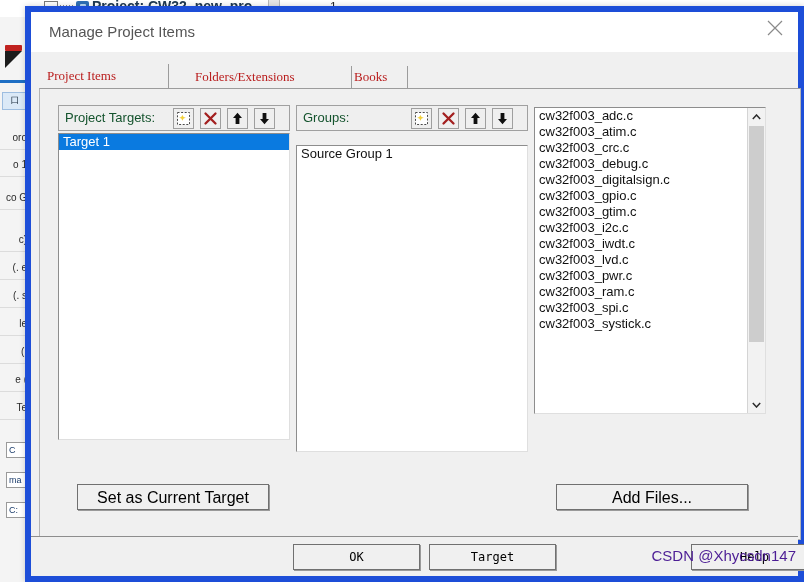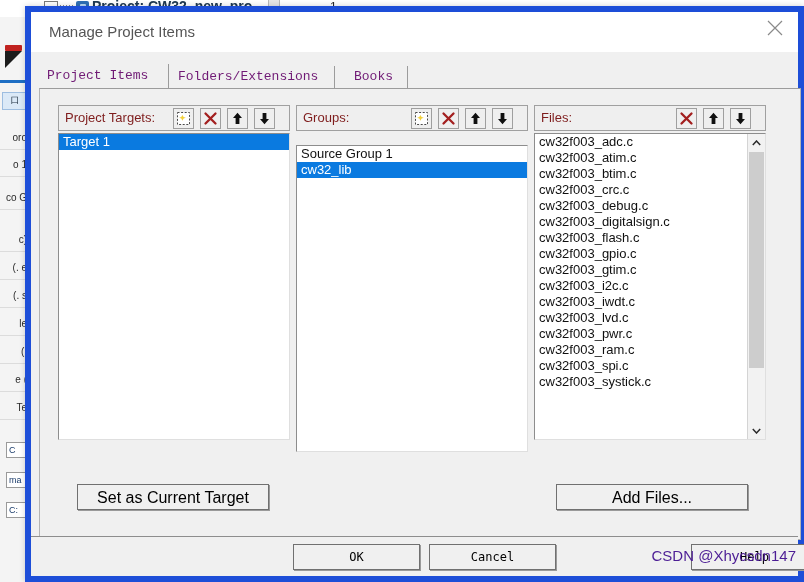--- a/index.html
+++ b/index.html
@@ -203,23 +203,23 @@
   
   .tabstrip {
     position: absolute;
     left: 8px; top: 12px;
     width: 760px; height: 24px;
   }
   .tab {
     position: absolute;
     top: 2px;
     height: 22px;
-    font-family: Liberation Mono, monospace;
+    font-family: Liberation Serif, serif;
     font-size: 13px;
-    color: #701a75;
+    color: #b91c1c;
     line-height: 22px;
     padding: 0 8px;
     box-sizing: border-box;
     white-space: nowrap;
     cursor: pointer;
     border-right: 1px solid #9c9c9c;
   }
   .tab.active {
     top: 0px;
     height: 25px;
@@ -245,21 +245,21 @@
     position: relative;
     height: 26px;
     background: #efefef;
     border: 1px solid #a0a0a0;
     box-sizing: border-box;
   }
   .col-head .label {
     position: absolute;
     left: 6px; top: 4px;
     font-size: 13px;
-    color: #7f1d1d;
+    color: #14532d;
     white-space: nowrap;
   }
   .tool-btn {
     position: absolute;
     top: 2px;
     width: 21px; height: 21px;
     background: #efefef;
     border: 1px solid #9f9f9f;
     box-sizing: border-box;
     cursor: pointer;
@@ -403,21 +403,21 @@
         <svg width="16" height="16" viewBox="0 0 16 16">
           <path d="M1 1 L15 15 M15 1 L1 15" stroke="#8a8a8a" stroke-width="1.2" fill="none"></path>
         </svg>
       </div>
     </div>
 
     <div class="dlg-body">
 
       <div class="tabstrip">
         <div class="tab active" style="left:0px;width:130px;">Project Items</div>
-        <div class="tab" style="left:131px;width:165px;">Folders/Extensions</div>
+        <div class="tab" style="left:148px;width:165px;">Folders/Extensions</div>
         <div class="tab" style="left:307px;width:62px;">Books</div>
       </div>
 
       <div class="panel"></div>
 
       <div class="col" style="left:27px;width:232px;">
         <div class="col-head">
           <div class="label">Project Targets:</div>
           <div class="tool-btn" style="left:114px;">
             <svg width="15" height="15" viewBox="0 0 15 15">
@@ -466,52 +466,31 @@
             </svg>
           </div>
           <div class="tool-btn" style="left:195px;">
             <svg width="15" height="15" viewBox="0 0 15 15">
               <path d="M7.5 13.2 L3 8 L5.6 8 L5.6 2 L9.4 2 L9.4 8 L12 8 Z" fill="#101010"></path>
             </svg>
           </div>
         </div>
         <div class="listbox inset" style="height:307px;margin-top:14px;">
           <div class="list-item">Source Group 1</div>
-          <div class="list-item selected">cw32_lib</div>
         </div>
       </div>
 
       <div class="col" style="left:503px;width:232px;">
-        <div class="col-head">
-          <div class="label">Files:</div>
-          <div class="tool-btn" style="left:141px;">
-            <svg width="15" height="15" viewBox="0 0 15 15">
-              <path d="M2.5 2.5 L12.5 12.5 M12.5 2.5 L2.5 12.5" stroke="#a31f1f" stroke-width="2.3" fill="none" stroke-linecap="round"></path>
-            </svg>
-          </div>
-          <div class="tool-btn" style="left:168px;">
-            <svg width="15" height="15" viewBox="0 0 15 15">
-              <path d="M7.5 1.8 L12 7 L9.4 7 L9.4 13 L5.6 13 L5.6 7 L3 7 Z" fill="#101010"></path>
-            </svg>
-          </div>
-          <div class="tool-btn" style="left:195px;">
-            <svg width="15" height="15" viewBox="0 0 15 15">
-              <path d="M7.5 13.2 L3 8 L5.6 8 L5.6 2 L9.4 2 L9.4 8 L12 8 Z" fill="#101010"></path>
-            </svg>
-          </div>
-        </div>
         <div class="listbox inset" style="height:307px;margin-top:2px;">
           <div style="position:absolute;left:0;top:0;right:18px;">
             <div class="list-item">cw32f003_adc.c</div>
             <div class="list-item">cw32f003_atim.c</div>
-            <div class="list-item">cw32f003_btim.c</div>
             <div class="list-item">cw32f003_crc.c</div>
             <div class="list-item">cw32f003_debug.c</div>
             <div class="list-item">cw32f003_digitalsign.c</div>
-            <div class="list-item">cw32f003_flash.c</div>
             <div class="list-item">cw32f003_gpio.c</div>
             <div class="list-item">cw32f003_gtim.c</div>
             <div class="list-item">cw32f003_i2c.c</div>
             <div class="list-item">cw32f003_iwdt.c</div>
             <div class="list-item">cw32f003_lvd.c</div>
             <div class="list-item">cw32f003_pwr.c</div>
             <div class="list-item">cw32f003_ram.c</div>
             <div class="list-item">cw32f003_spi.c</div>
             <div class="list-item">cw32f003_systick.c</div>
           </div>
@@ -531,18 +510,18 @@
           </div>
         </div>
       </div>
 
       <div class="btn sans" style="left:46px;top:432px;width:192px;height:26px;line-height:25px;">Set as Current Target</div>
       <div class="btn sans" style="left:525px;top:432px;width:192px;height:26px;line-height:25px;">Add Files...</div>
     </div>
 
     <div class="dlg-footer">
       <div class="btn" style="left:262px;top:7px;width:127px;height:26px;line-height:25px;">OK</div>
-      <div class="btn" style="left:398px;top:7px;width:127px;height:26px;line-height:25px;">Cancel</div>
+      <div class="btn" style="left:398px;top:7px;width:127px;height:26px;line-height:25px;">Target</div>
       <div class="btn" style="left:660px;top:7px;width:127px;height:26px;line-height:25px;">Help</div>
       <div class="watermark">CSDN @Xhycsdn147</div>
     </div>
   </div>
 </div>
 
 </body></html>

